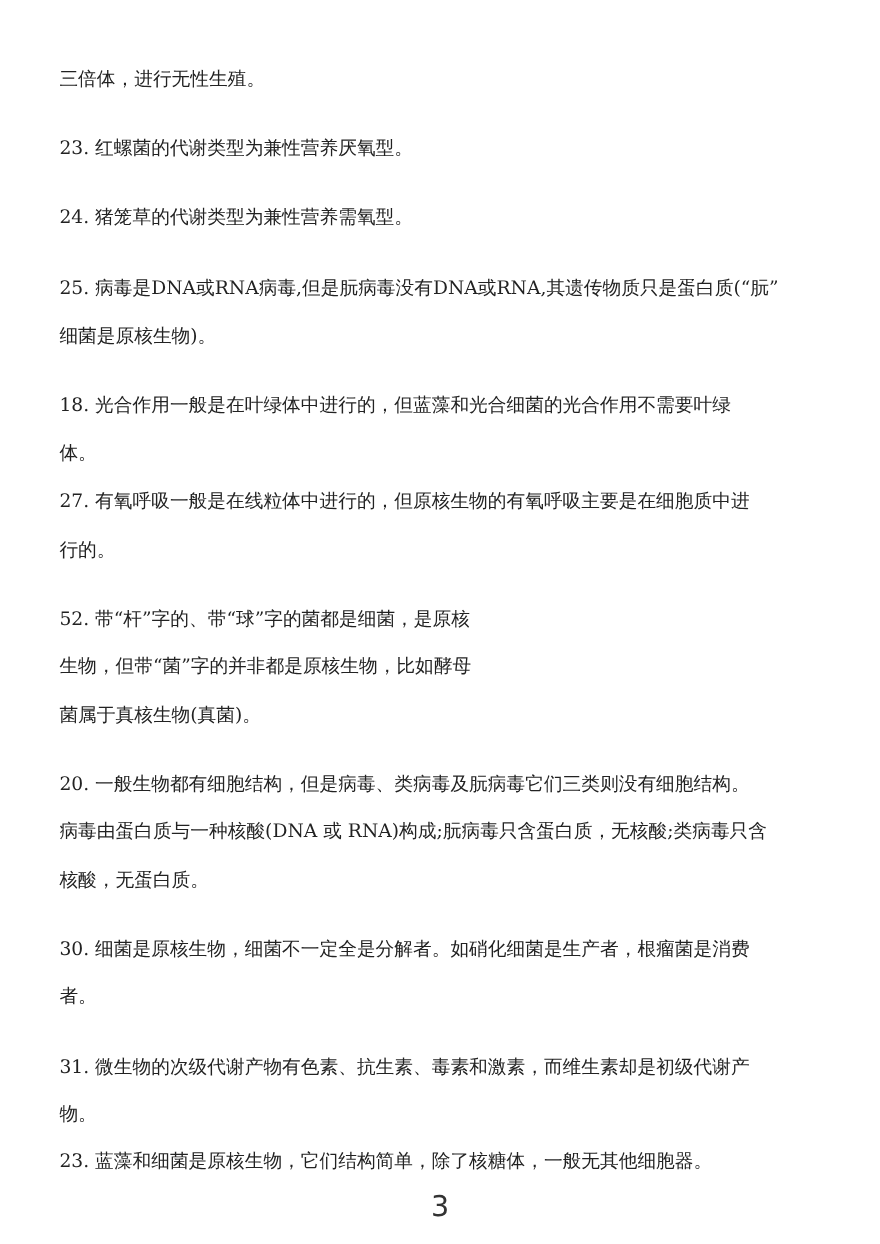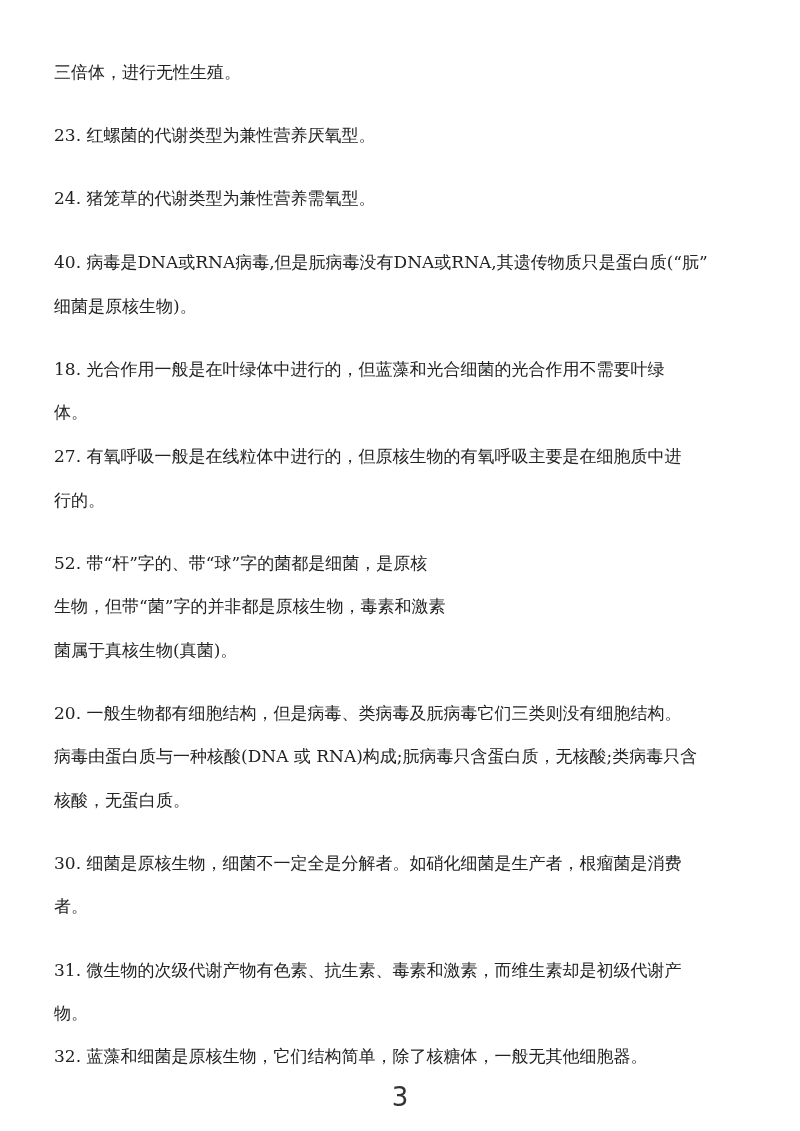--- a/index.html
+++ b/index.html
@@ -9,31 +9,31 @@
     .page-number { position: absolute; left: 0; width: 800px; top: 1082px; text-align: center;
                    font-family: "DejaVu Sans", "Liberation Sans", sans-serif; font-size: 26px; color: #333333; }
   </style>
 </head>
 <body>
 
 <div>
   <div class="line" style="top:62px">三倍体，进行无性生殖。</div>
   <div class="line" style="top:125px">23.  红螺菌的代谢类型为兼性营养厌氧型。</div>
   <div class="line" style="top:188px">24.  猪笼草的代谢类型为兼性营养需氧型。</div>
-  <div class="line" style="top:252px">40.  病毒是DNA或RNA病毒,但是朊病毒没有DNA或RNA,其遗传物质只是蛋白质(“朊”</div>
+  <div class="line" style="top:252px">25.  病毒是DNA或RNA病毒,但是朊病毒没有DNA或RNA,其遗传物质只是蛋白质(“朊”</div>
   <div class="line" style="top:296px">细菌是原核生物)。</div>
   <div class="line" style="top:359px">18.  光合作用一般是在叶绿体中进行的，但蓝藻和光合细菌的光合作用不需要叶绿</div>
   <div class="line" style="top:402px">体。</div>
   <div class="line" style="top:446px">27.  有氧呼吸一般是在线粒体中进行的，但原核生物的有氧呼吸主要是在细胞质中进</div>
   <div class="line" style="top:490px">行的。</div>
   <div class="line" style="top:553px">52.  带“杆”字的、带“球”字的菌都是细菌，是原核</div>
-  <div class="line" style="top:596px">生物，但带“菌”字的并非都是原核生物，毒素和激素</div>
+  <div class="line" style="top:596px">生物，但带“菌”字的并非都是原核生物，比如酵母</div>
   <div class="line" style="top:640px">菌属于真核生物(真菌)。</div>
   <div class="line" style="top:703px">20.  一般生物都有细胞结构，但是病毒、类病毒及朊病毒它们三类则没有细胞结构。</div>
   <div class="line" style="top:746px">病毒由蛋白质与一种核酸(DNA 或 RNA)构成;朊病毒只含蛋白质，无核酸;类病毒只含</div>
   <div class="line" style="top:790px">核酸，无蛋白质。</div>
   <div class="line" style="top:853px">30.  细菌是原核生物，细菌不一定全是分解者。如硝化细菌是生产者，根瘤菌是消费</div>
   <div class="line" style="top:896px">者。</div>
   <div class="line" style="top:960px">31.  微生物的次级代谢产物有色素、抗生素、毒素和激素，而维生素却是初级代谢产</div>
   <div class="line" style="top:1003px">物。</div>
-  <div class="line" style="top:1046px">32.  蓝藻和细菌是原核生物，它们结构简单，除了核糖体，一般无其他细胞器。</div>
+  <div class="line" style="top:1046px">23.  蓝藻和细菌是原核生物，它们结构简单，除了核糖体，一般无其他细胞器。</div>
   <div class="page-number">3</div>
 </div>
 
 </body></html>

